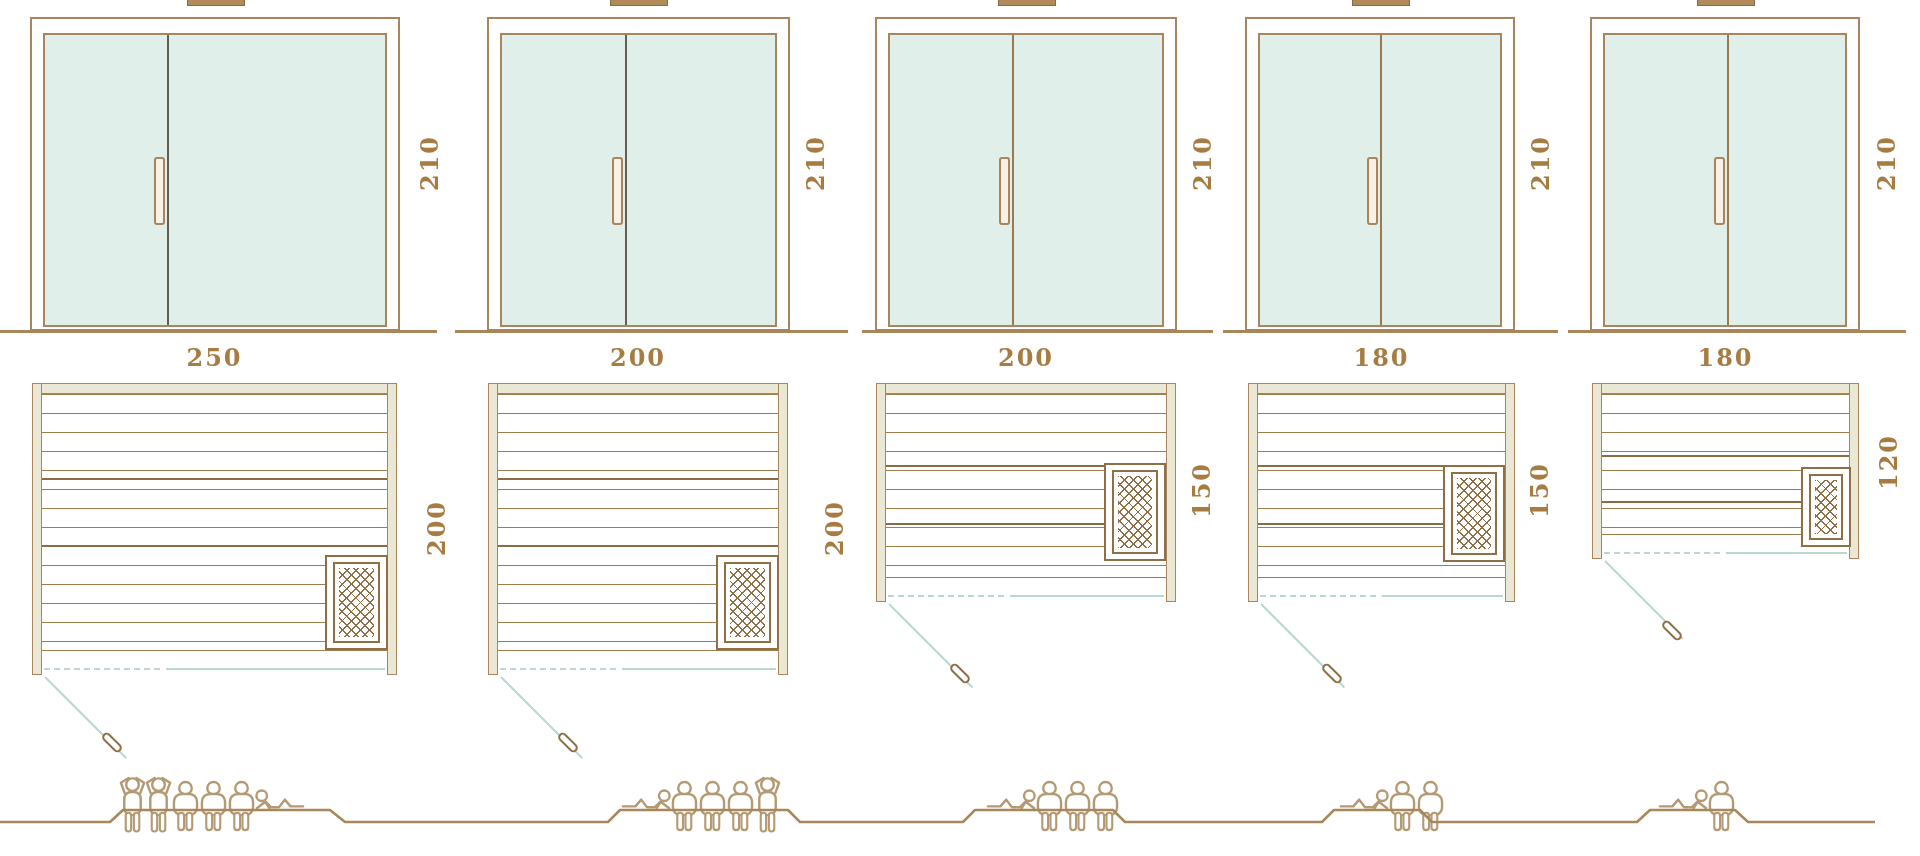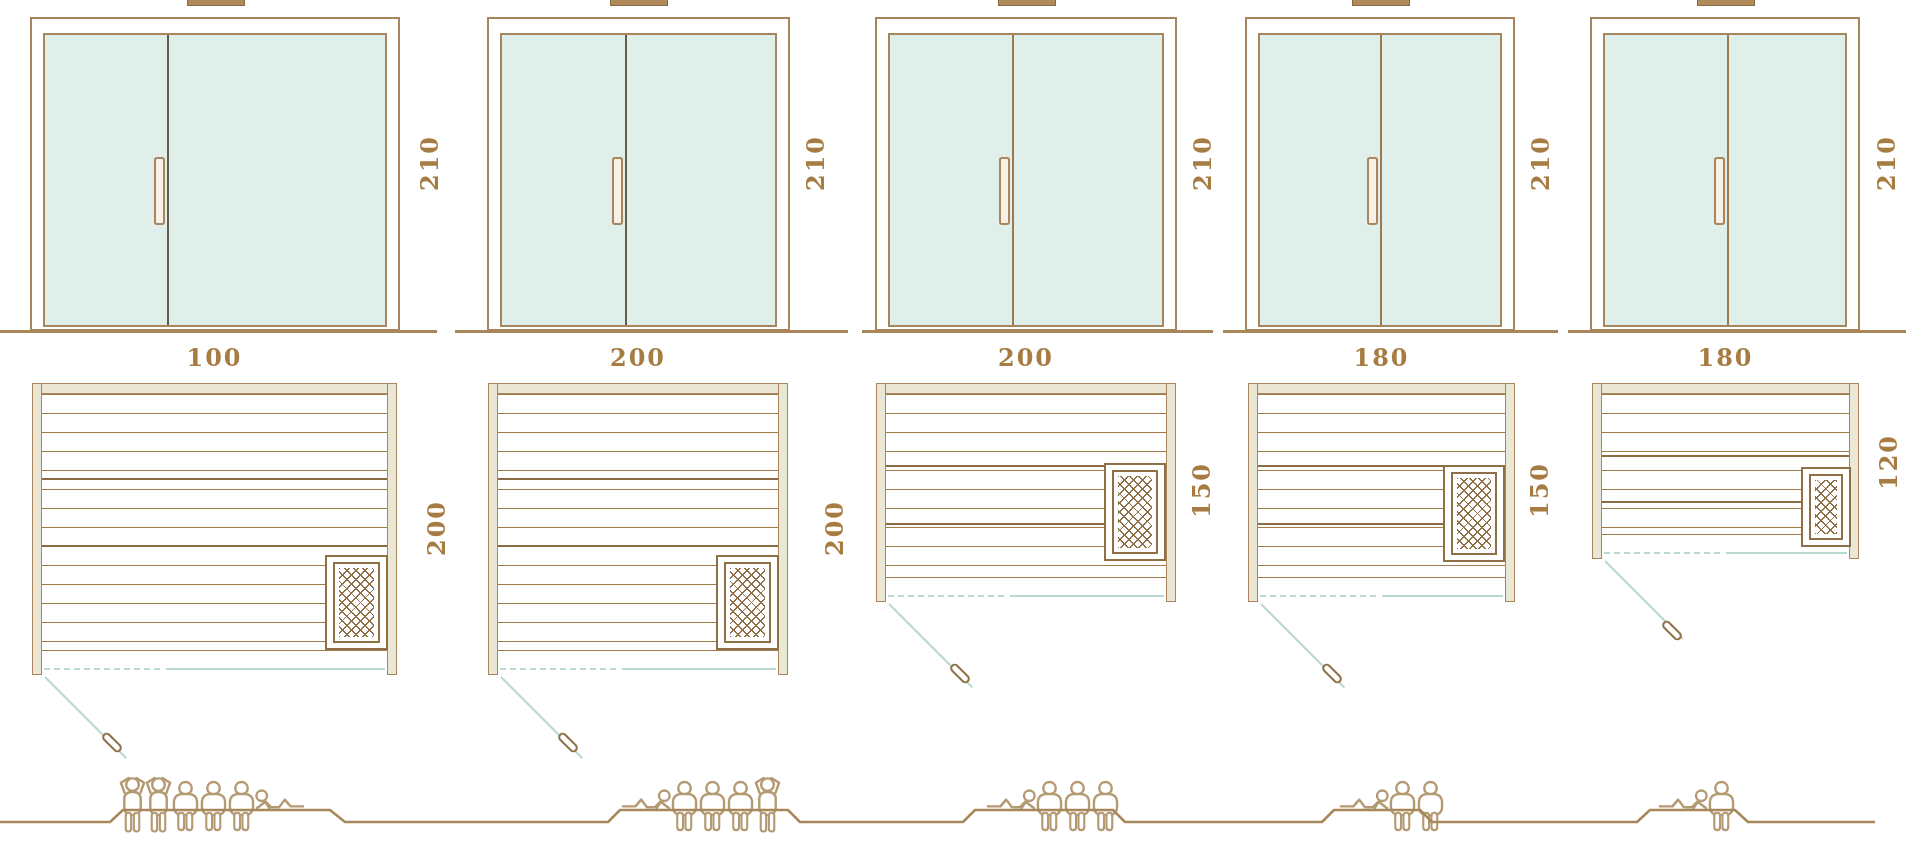--- a/index.html
+++ b/index.html
@@ -60,21 +60,21 @@
   <div>
     <div class="cap" style="left:187px"></div>
     <div class="elev" style="left:30px;width:370px">
       <div class="glass">
         <div class="split" style="left:36%;background:#655c50"></div>
         <div class="ehandle" style="left:calc(36% - 13px)"></div>
       </div>
     </div>
     <div class="ground" style="left:0;width:437px"></div>
     <div class="vlabel dim" style="left:400px;top:149px">210</div>
-    <div class="hlabel dim" style="left:32px;width:365px">100</div>
+    <div class="hlabel dim" style="left:32px;width:365px">250</div>
     <div class="plan" style="left:32px;width:365px;height:292px">
       <div class="planks"></div>
       <div class="bench" style="top:95px"></div>
       <div class="bench" style="top:162px"></div>
       <div class="wall wt"></div>
       <div class="wall wl"></div>
       <div class="wall wr"></div>
       <div class="heater" style="right:9px;bottom:25px;width:63px;height:95px">
         <div class="heater-in">
           <div class="heater-grid"></div>

